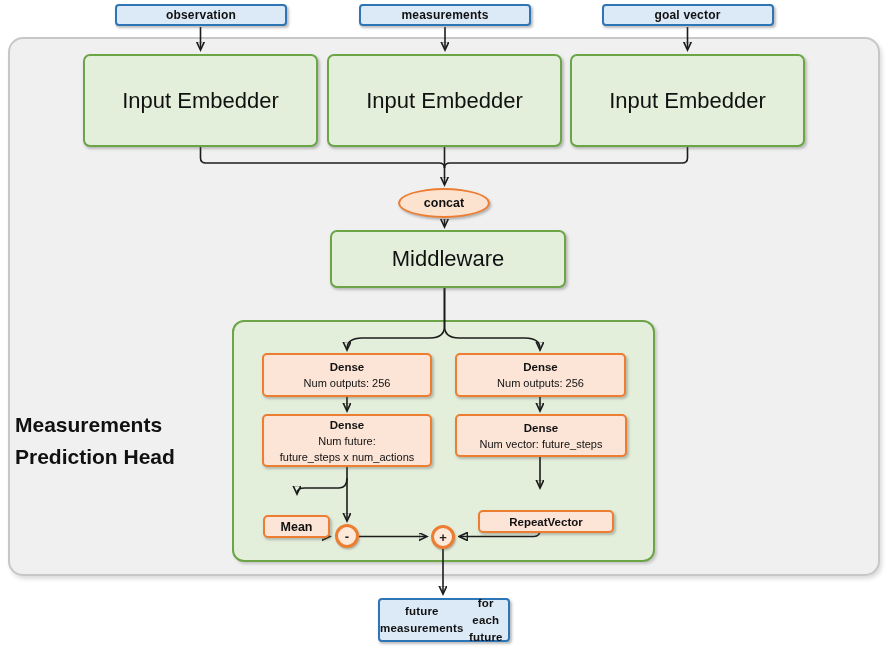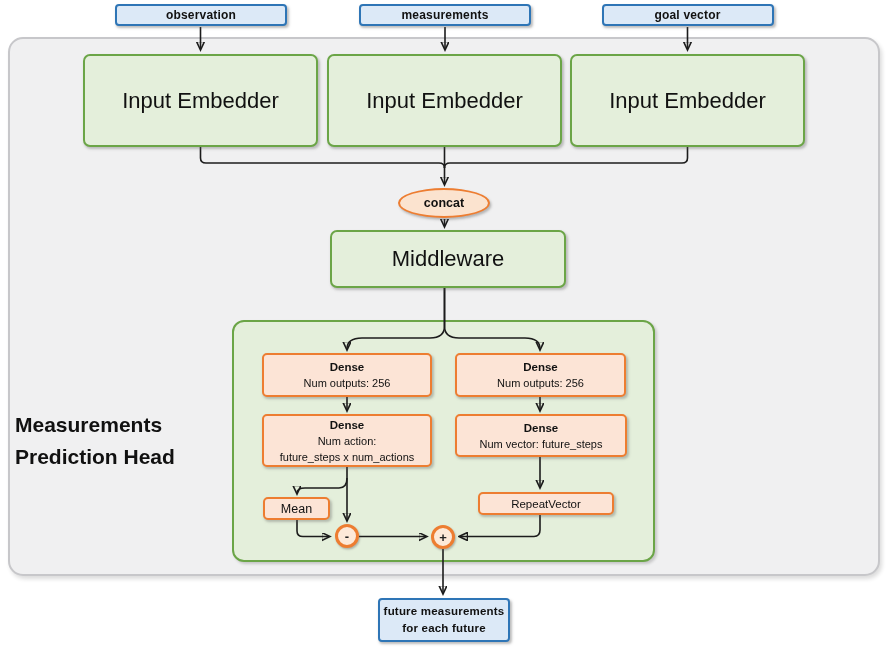--- a/index.html
+++ b/index.html
@@ -41,40 +41,40 @@
   .embedder{font-size:22px;}
   .middleware{font-size:22px;}
   .orange{
     background:#fce4d6;border:2.2px solid #ed7d31;border-radius:5px;
     box-shadow:1.5px 2px 2.5px rgba(90,90,90,.35);
     flex-direction:column;
     text-align:right;
   }
   .dense-title{font-weight:bold;font-size:11.5px;line-height:16px;}
   .dense-sub{font-size:11px;line-height:16px;}
-  .small-op{font-weight:normal;font-size:12.5px;}
+  .small-op{font-weight:bold;font-size:12.5px;margin-top:18px;}
   .ellipse{
     left:398px;top:188px;width:92px;height:30px;
     background:#fbe3cf;border:2.8px solid #ed7d31;border-radius:50%;
     font-weight:bold;font-size:12.5px;
     box-shadow:1.5px 2px 2.5px rgba(90,90,90,.4);
   }
   .op-circle{
     width:24px;height:24px;border-radius:50%;
     background:#fde9d9;border:3px solid #ed7d31;
     font-weight:bold;font-size:13px;color:#222;line-height:1;
     box-shadow:1px 1.5px 2px rgba(90,90,90,.4);
   }
   .head-title{
     left:15px;top:409px;width:210px;z-index:3;
     text-align:left;font-weight:bold;font-size:21px;line-height:32px;
   }
   .output-box{
     left:378px;top:598px;width:132px;height:44px;
-    flex-direction:column;font-size:11.5px;line-height:17px;
+    flex-direction:row;font-size:11.5px;line-height:17px;
   }
 </style>
 </head>
 <body>
 
 <div id="stage">
 
   <div class="abs outer-container"></div>
   <div class="abs head-container"></div>
 
@@ -144,21 +144,21 @@
   </div>
 
   <div class="abs head-title">Measurements Prediction Head</div>
 
   <div class="abs node orange" style="left:262px;top:353px;width:170px;height:44px">
     <div class="dense-title">Dense</div>
     <div class="dense-sub">Num outputs: 256</div>
   </div>
   <div class="abs node orange" style="left:262px;top:414px;width:170px;height:53px">
     <div class="dense-title">Dense</div>
-    <div class="dense-sub">Num action:</div>
+    <div class="dense-sub">Num future:</div>
     <div class="dense-sub">future_steps x num_actions</div>
   </div>
   <div class="abs node orange small-op" style="left:263px;top:497px;width:67px;height:23px">
     <span>Mean</span>
   </div>
   <div class="abs node op-circle" style="left:335px;top:524px">
     <span>-</span>
   </div>
 
   <div class="abs node orange" style="left:455px;top:353px;width:171px;height:44px">

